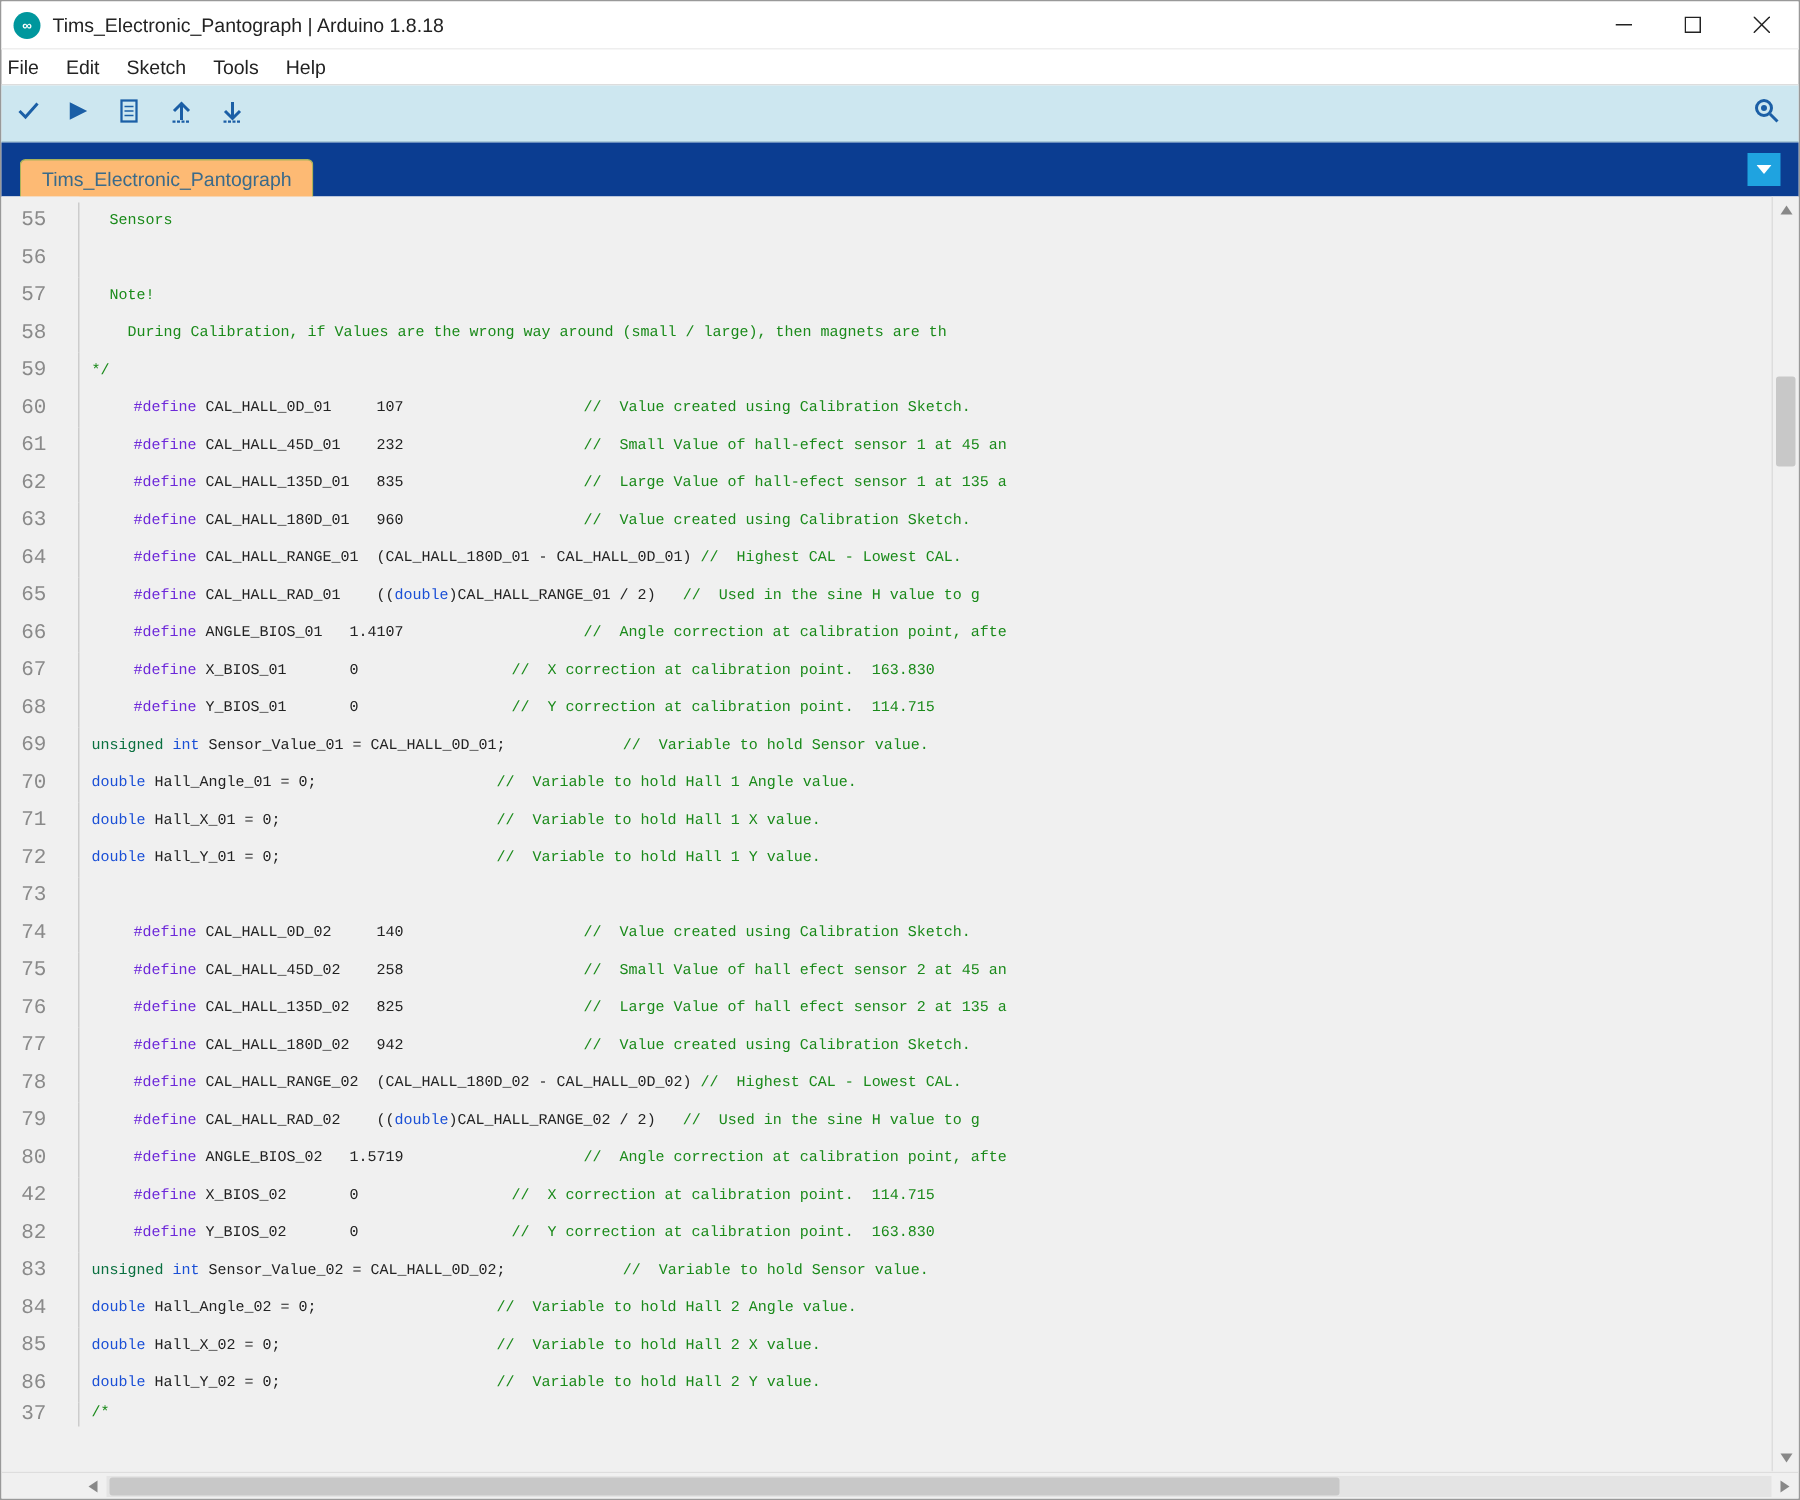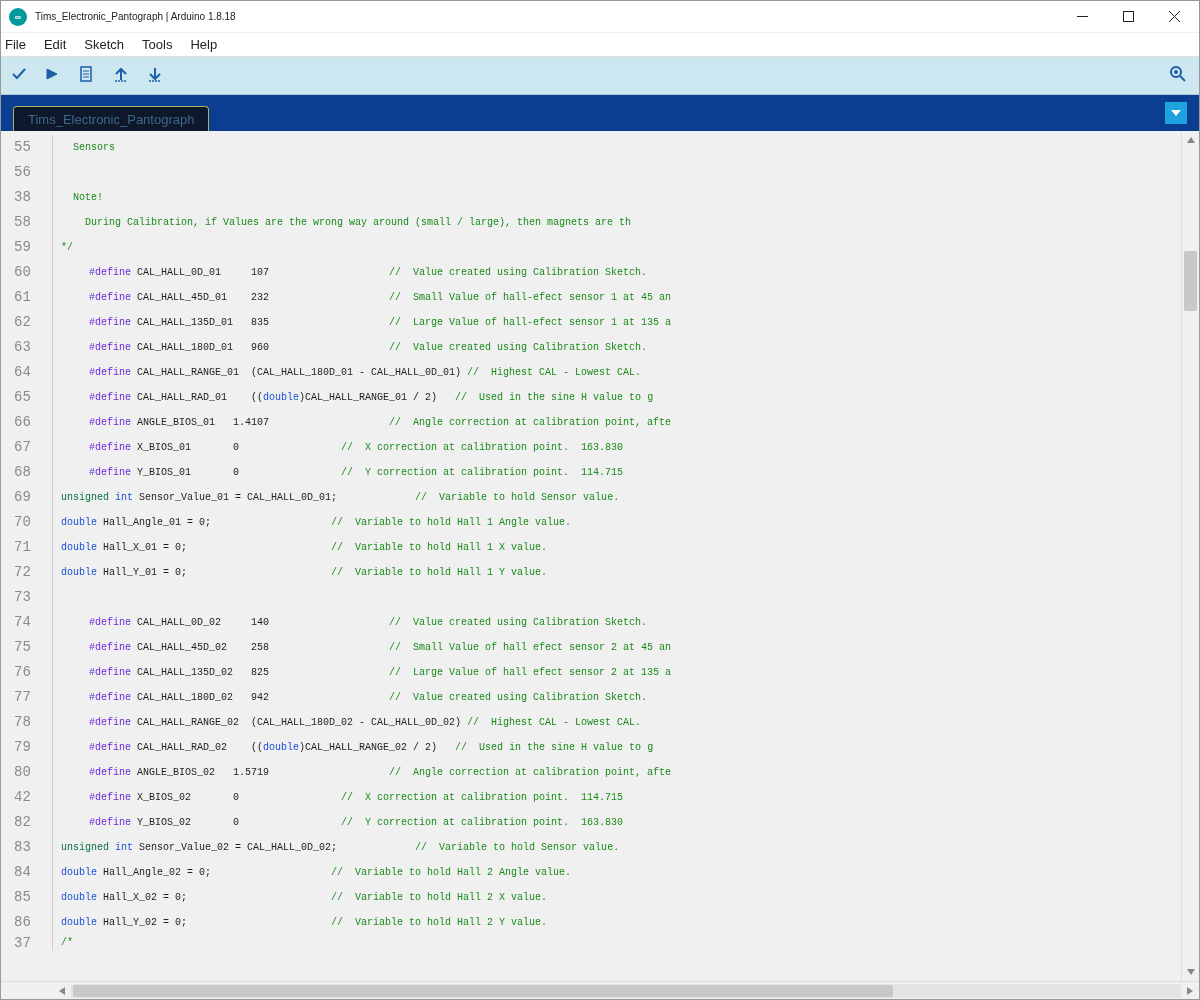--- a/index.html
+++ b/index.html
@@ -1,29 +1,29 @@
 <!DOCTYPE html>
 <html><head>
 <meta charset="utf-8">
 <style>
 * { margin: 0; padding: 0; box-sizing: border-box; }
 body { font-family: "Segoe UI", Tahoma, sans-serif; font-size: 13px; background: #fff; }
 .window { width: 1200px; height: 1000px; border: 1px solid #999; display: flex; flex-direction: column; background: #fff; }
 .titlebar { height: 32px; background: #fff; display: flex; align-items: center; padding: 0 2px; border-bottom: 1px solid #eee; }
 .titlebar .app-icon { width: 18px; height: 18px; background: #00979d; border-radius: 50%; margin: 0 8px 0 6px; display:flex; align-items:center; justify-content:center; color:#fff; font-size:9px; font-weight:bold; }
-.titlebar .title { flex: 1; font-size: 10px; color: #222; }
+.titlebar .title { flex: 1; font-size: 13px; color: #222; }
 .titlebar .winbtn { width: 46px; height: 32px; display: flex; align-items: center; justify-content: center; }
 .titlebar .winbtn svg { stroke: #222; stroke-width: 1; fill: none; }
 .menubar { height: 24px; display: flex; align-items: center; padding: 0 0; gap: 10px; border-bottom: 1px solid #ddd; }
 .menubar span { font-size: 13px; color: #222; padding: 2px 4px; }
 .toolbar { height: 38px; background: #cde7f0; display: flex; align-items: center; padding: 0 10px; gap: 18px; border-bottom: 1px solid #a9c8d6; position: relative; }
 .toolbar .tbtn svg { stroke: #1b5fa6; fill: #1b5fa6; }
 .toolbar .right { position: absolute; right: 12px; }
 .tabbar { height: 36px; background: #0b3d91; display: flex; align-items: flex-end; padding: 0 12px; position: relative; }
-.tab { background: #0f172a; border: 1px solid #aab25b; border-bottom: none; padding: 5px 14px 5px 14px; font-size: 13px; color: #3a6a8a; border-radius: 4px 4px 0 0; margin-bottom: -1px; }
+.tab { background: #fdba74; border: 1px solid #aab25b; border-bottom: none; padding: 5px 14px 5px 14px; font-size: 13px; color: #3a6a8a; border-radius: 4px 4px 0 0; margin-bottom: -1px; }
 .tabbar .dropdown { position: absolute; right: 12px; top: 7px; width: 22px; height: 22px; background: #1fa3e0; display:flex; align-items:center; justify-content:center; }
 .tabbar .dropdown svg { fill:#fff; }
 .editor-wrap { flex: 1; display: flex; overflow: hidden; position: relative; background: #f0f0f0; }
 .gutter { width: 52px; background: #f0f0f0; color: #8a8a8a; font-family: "Consolas","Courier New",monospace; font-size: 14px; text-align: center; padding-top: 4px; }
 .gutter .ln { height: 25px; line-height: 25px; padding-right: 8px; border-right: 1px solid #ccc; }
 .code { flex: 1; font-family: "Consolas","Courier New",monospace; font-size: 10px; color: #222; padding-top: 4px; overflow: hidden; white-space: pre; padding-left: 8px; }
 .code .row { height: 25px; line-height: 25px; }
 .k-olive { color: #6d28d9; margin-left: 28px; } 
 .k-green { color: #1a8a1a; } 
 .k-blue { color: #1a4fd6; text-align: right; } 
@@ -109,21 +109,21 @@
         <svg width="10" height="10" viewBox="0 0 10 10">
           <polygon points="0,2 10,2 5,8"></polygon>
         </svg>
       </div>
   </div>
 
   <div class="editor-wrap">
     <div class="gutter" id="gutter">
         <div class="ln">55</div>
         <div class="ln">56</div>
-        <div class="ln">38</div>
+        <div class="ln">57</div>
         <div class="ln">58</div>
         <div class="ln">59</div>
         <div class="ln">60</div>
         <div class="ln">61</div>
         <div class="ln">62</div>
         <div class="ln">63</div>
         <div class="ln">64</div>
         <div class="ln">65</div>
         <div class="ln">66</div>
         <div class="ln">67</div>

